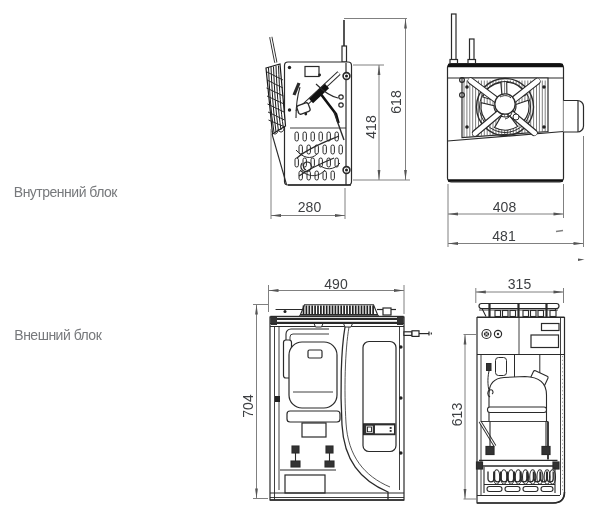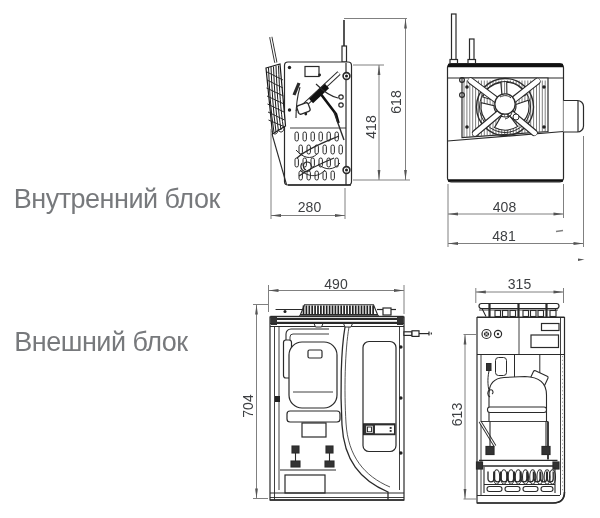--- a/index.html
+++ b/index.html
@@ -1,18 +1,18 @@
 <!DOCTYPE html>
 <html><head>
 <meta charset="utf-8">
 <style>
 html,body{margin:0;padding:0;background:#ffffff;}
 #canvas{position:relative;width:600px;height:518px;background:#fff;overflow:hidden;
   font-family:"Liberation Sans", sans-serif;}
-.lbl{position:absolute;color:#77797c;font-size:27px;letter-spacing:-0.5px;white-space:nowrap;}
+.lbl{position:absolute;color:#77797c;font-size:14px;letter-spacing:-0.5px;white-space:nowrap;}
 </style>
 </head>
 <body>
 <div id="canvas">
 <div class="lbl" style="left:13.8px;top:183.5px;">Внутренний блок</div>
 <div class="lbl" style="left:14.3px;top:327px;">Внешний блок</div>
 <svg width="600" height="518" viewBox="0 0 600 518" style="position:absolute;left:0;top:0;" fill="none" stroke-linecap="butt">
 
 <defs>
 <g id="arrL">

